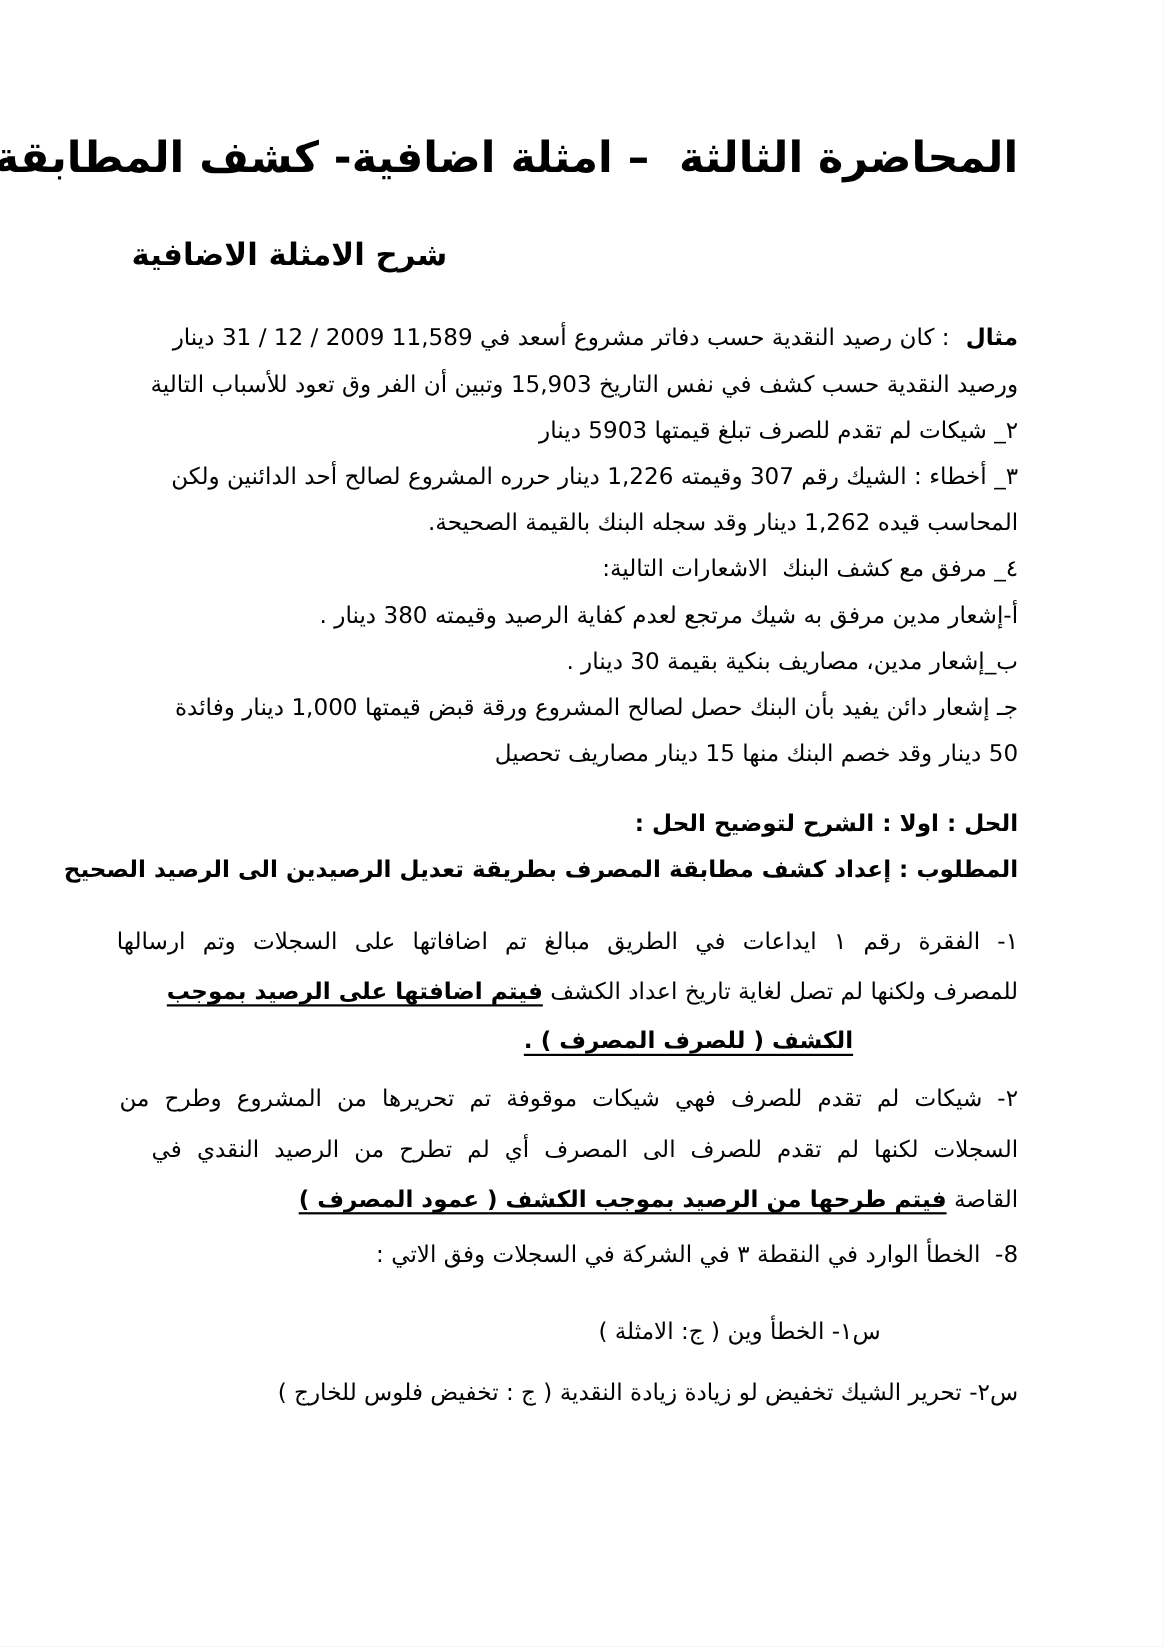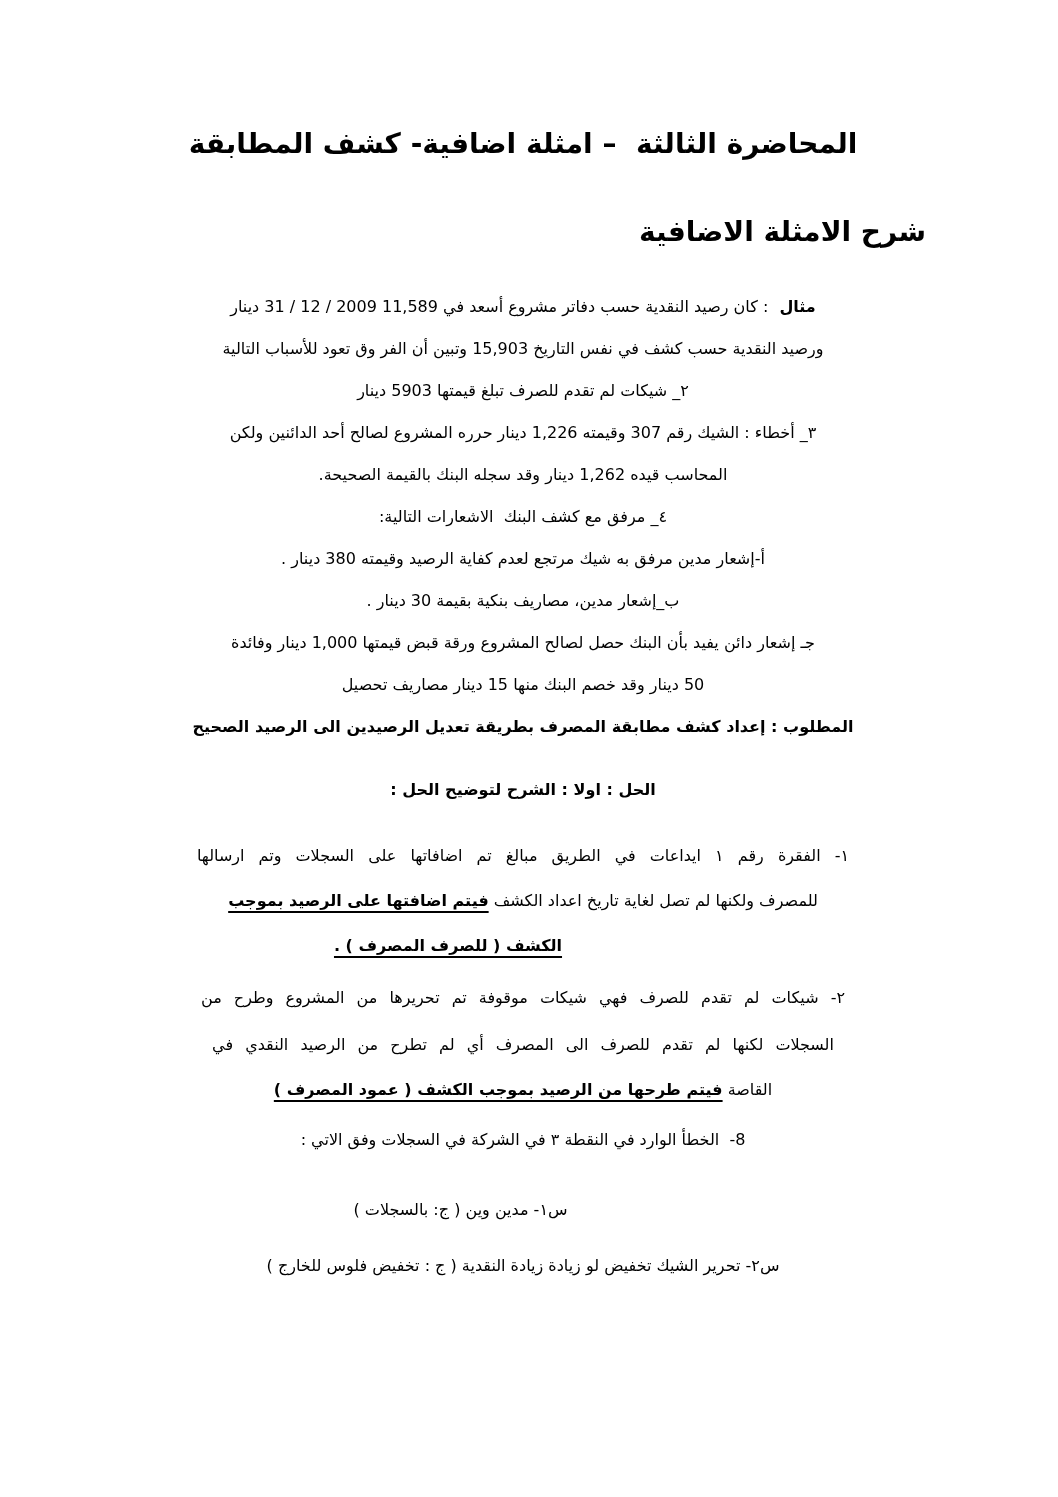--- a/index.html
+++ b/index.html
@@ -12,40 +12,40 @@
     box-sizing: border-box;
     padding: 122px 132px 0 120px;
     direction: rtl;
     overflow: hidden;
     color: #000;
     font-family: "DejaVu Sans", sans-serif;
   }
   .doc-title {
     margin: 0;
     text-align: center;
-    font-size: 28px;
+    font-size: 39px;
     font-weight: bold;
     line-height: 44px;
     letter-spacing: 0px;
     white-space: pre;
   }
   .doc-subtitle {
     margin: 46px 0 0 0;
-    text-align: right;
+    text-align: left;
     font-size: 28px;
     font-weight: bold;
     line-height: 40px;
     white-space: pre;
   }
   .doc-body { margin-top: 34px; }
   .line {
     height: 42px;
     line-height: 42px;
-    font-size: 16px;
-    text-align: center;
+    font-size: 21px;
+    text-align: right;
     white-space: pre;
   }
   .line .em-b { font-weight: bold; }
   .line .em-u {
     font-weight: bold;
     text-decoration: underline;
     text-decoration-thickness: 2px;
     text-underline-offset: 5px;
   }
   .line.bold { font-weight: bold; }
@@ -60,25 +60,25 @@
       <div class="line"><span class="em-b">مثال  </span><span>: كان رصيد النقدية حسب دفاتر مشروع أسعد في 11,589 2009 / 12 / 31 دينار</span></div>
       <div class="line"><span>ورصيد النقدية حسب كشف في نفس التاريخ 15,903 وتبين أن الفر وق تعود للأسباب التالية</span></div>
       <div class="line"><span>٢_ شيكات لم تقدم للصرف تبلغ قيمتها 5903 دينار</span></div>
       <div class="line"><span>٣_ أخطاء : الشيك رقم 307 وقيمته 1,226 دينار حرره المشروع لصالح أحد الدائنين ولكن</span></div>
       <div class="line"><span>المحاسب قيده 1,262 دينار وقد سجله البنك بالقيمة الصحيحة.</span></div>
       <div class="line"><span>٤_ مرفق مع كشف البنك  الاشعارات التالية:</span></div>
       <div class="line"><span>أ-إشعار مدين مرفق به شيك مرتجع لعدم كفاية الرصيد وقيمته 380 دينار .</span></div>
       <div class="line"><span>ب_إشعار مدين، مصاريف بنكية بقيمة 30 دينار .</span></div>
       <div class="line"><span>جـ إشعار دائن يفيد بأن البنك حصل لصالح المشروع ورقة قبض قيمتها 1,000 دينار وفائدة</span></div>
       <div class="line"><span>50 دينار وقد خصم البنك منها 15 دينار مصاريف تحصيل</span></div>
+      <div class="line bold" style="margin-top: 21px;"><span>الحل : اولا : الشرح لتوضيح الحل :</span></div>
       <div class="line bold"><span>المطلوب : إعداد كشف مطابقة المصرف بطريقة تعديل الرصيدين الى الرصيد الصحيح</span></div>
-      <div class="line bold" style="margin-top: 21px;"><span>الحل : اولا : الشرح لتوضيح الحل :</span></div>
       <div class="line" style="margin-top: 24px; word-spacing: 9px;"><span>١- الفقرة رقم ١ ايداعات في الطريق مبالغ تم اضافاتها على السجلات وتم ارسالها</span></div>
       <div class="line" style="margin-top: 3px;"><span>للمصرف ولكنها لم تصل لغاية تاريخ اعداد الكشف </span><span class="em-u">فيتم اضافتها على الرصيد بموجب</span></div>
       <div class="line" style="margin-top: 3px; padding-left: 0px; padding-right: 150px;"><span class="em-u">الكشف ( للصرف المصرف ) .</span></div>
       <div class="line" style="margin-top: 10px; word-spacing: 7px;"><span>٢- شيكات لم تقدم للصرف فهي شيكات موقوفة تم تحريرها من المشروع وطرح من</span></div>
       <div class="line" style="margin-top: 5px; word-spacing: 7px;"><span>السجلات لكنها لم تقدم للصرف الى المصرف أي لم تطرح من الرصيد النقدي في</span></div>
       <div class="line" style="margin-top: 3px;"><span>القاصة </span><span class="em-u">فيتم طرحها من الرصيد بموجب الكشف ( عمود المصرف )</span></div>
       <div class="line" style="margin-top: 8px;"><span>8-  الخطأ الوارد في النقطة ٣ في الشركة في السجلات وفق الاتي :</span></div>
-      <div class="line" style="margin-top: 28px; padding-left: 0px; padding-right: 125px;"><span>س١- مدين وين ( ج: بالسجلات )</span></div>
+      <div class="line" style="margin-top: 28px; padding-left: 0px; padding-right: 125px;"><span>س١- الخطأ وين ( ج: الامثلة )</span></div>
       <div class="line" style="margin-top: 14px;"><span>س٢- تحرير الشيك تخفيض لو زيادة زيادة النقدية ( ج : تخفيض فلوس للخارج )</span></div>
     </div>
 </div>
 
 </body></html>

